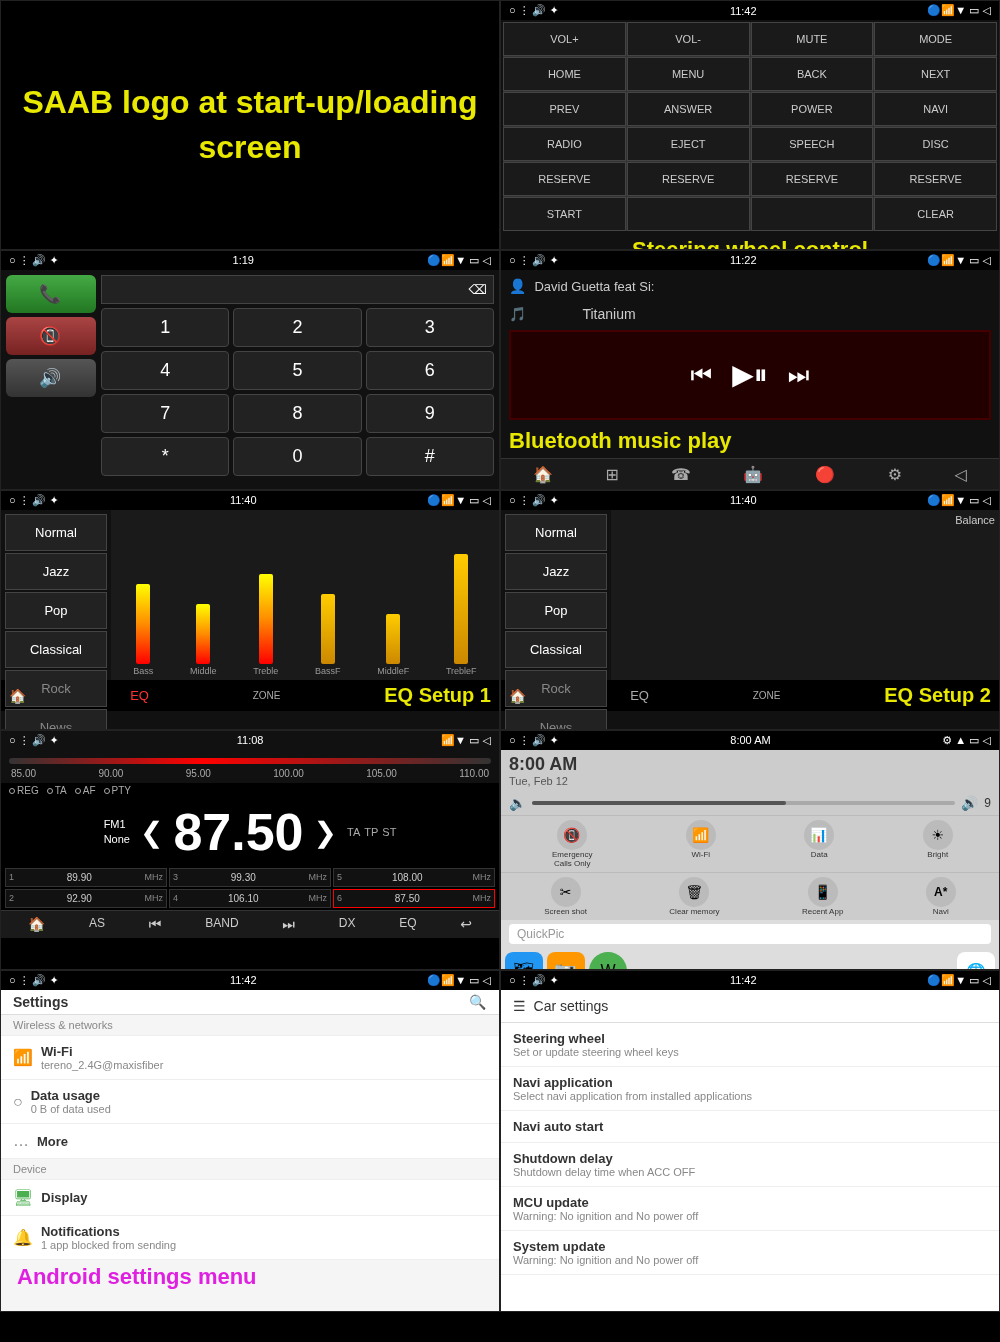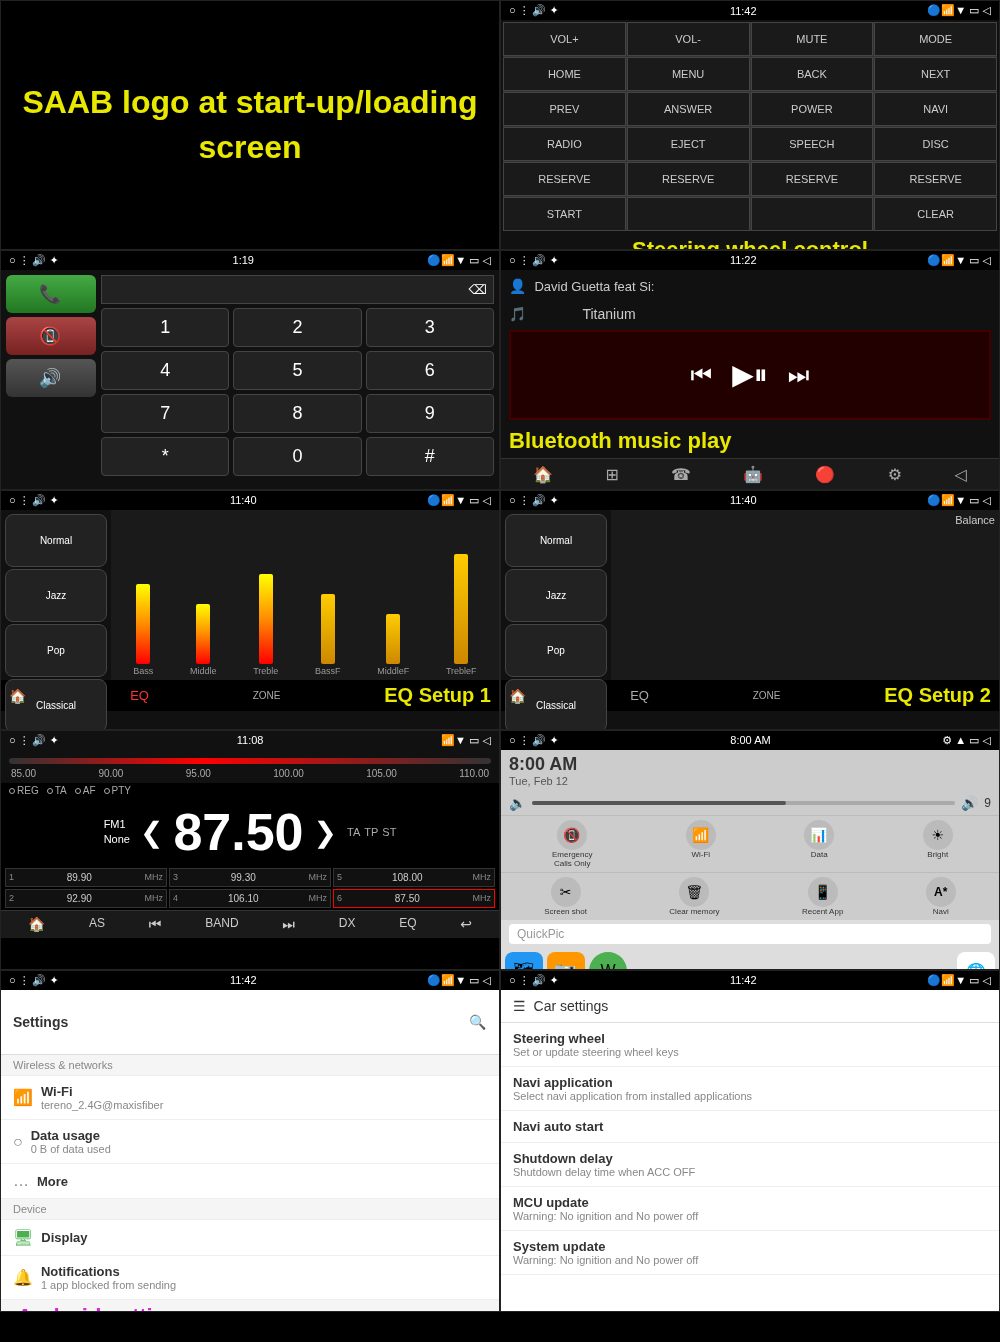--- a/index.html
+++ b/index.html
@@ -36,21 +36,21 @@
     .bt-music-info { display: flex; align-items: center; gap: 8px; padding: 8px; }
     .music-visual { background: #000; height: 90px; margin: 4px 8px; display: flex; align-items: center; justify-content: center; gap: 20px; }
     .music-ctrl { color: #fff; font-size: 24px; }
     .bt-music-label { color: #e8e800; font-size: 22px; font-weight: bold; padding: 4px 8px; }
 
     
     .panel-eq { background: #111; height: 240px; }
     .eq-status { background: #000; color: #fff; font-size: 11px; display: flex; justify-content: space-between; padding: 3px 8px; }
     .eq-content { display: flex; height: 170px; }
     .eq-presets { display: flex; flex-direction: column; gap: 2px; padding: 4px; width: 110px; }
-    .eq-preset-btn { background: #222; border: 1px solid #444; color: #fff; font-size: 10px; padding: 20px 8px; border-radius: 8px; text-align: center; }
+    .eq-preset-btn { background: #222; border: 1px solid #444; color: #fff; font-size: 13px; padding: 10px 8px; border-radius: 0; text-align: center; }
     .eq-preset-btn.active { color: #888; }
     .eq-visual { flex: 1; background: #1a1a1a; position: relative; display: flex; flex-direction: column; justify-content: flex-end; padding: 4px; }
     .eq-bars { display: flex; align-items: flex-end; justify-content: space-around; height: 130px; }
     .eq-bar-group { display: flex; flex-direction: column; align-items: center; gap: 2px; }
     .eq-bar { width: 14px; background: linear-gradient(to top, #f00, #ff8c00, #ffff00); border-radius: 2px; }
     .eq-bar-label { color: #999; font-size: 9px; }
     .balance-label { color: #ccc; font-size: 11px; position: absolute; top: 4px; right: 4px; }
 
     
     .panel-fm { background: #000; height: 240px; }
@@ -67,21 +67,21 @@
     .fm-tags { color: #aaa; font-size: 11px; display: flex; gap: 4px; }
     .fm-presets { display: grid; grid-template-columns: repeat(3, 1fr); gap: 2px; padding: 2px 4px; }
     .fm-preset { background: #111; border: 1px solid #333; color: #ccc; font-size: 10px; padding: 3px; display: flex; justify-content: space-between; }
     .fm-preset .num { color: #888; font-size: 9px; }
     .fm-preset .mhz { color: #888; font-size: 9px; }
     .fm-preset.active { border-color: #f00; }
     .fm-bottom-nav { background: #1a1a1a; display: flex; justify-content: space-around; padding: 5px; border-top: 1px solid #333; }
 
     
     .panel-settings { background: #f5f5f5; height: 342px; }
-    .settings-header { background: #fff; padding: 24px 12px; font-size: 14px; font-weight: bold; color: #333; display: flex; justify-content: space-between; border-bottom: 1px solid #ddd; }
+    .settings-header { background: #fff; padding: 4px 12px; font-size: 14px; font-weight: bold; color: #333; display: flex; justify-content: space-between; border-bottom: 1px solid #ddd; }
     .settings-status { background: #000; color: #fff; font-size: 11px; display: flex; justify-content: space-between; padding: 3px 8px; }
     .settings-section { padding: 4px 12px; font-size: 11px; color: #888; border-bottom: 1px solid #eee; }
     .settings-item { padding: 8px 12px; border-bottom: 1px solid #eee; background: #fff; }
     .settings-item-title { font-size: 13px; color: #333; font-weight: bold; }
     .settings-item-sub { font-size: 11px; color: #888; }
     .settings-label { color: #e020e0; font-size: 22px; font-weight: bold; padding: 4px 8px; }
 
     
     .panel-carsettings { background: #fff; height: 342px; }
     .carsettings-status { background: #000; color: #fff; font-size: 11px; display: flex; justify-content: space-between; padding: 3px 8px; }

